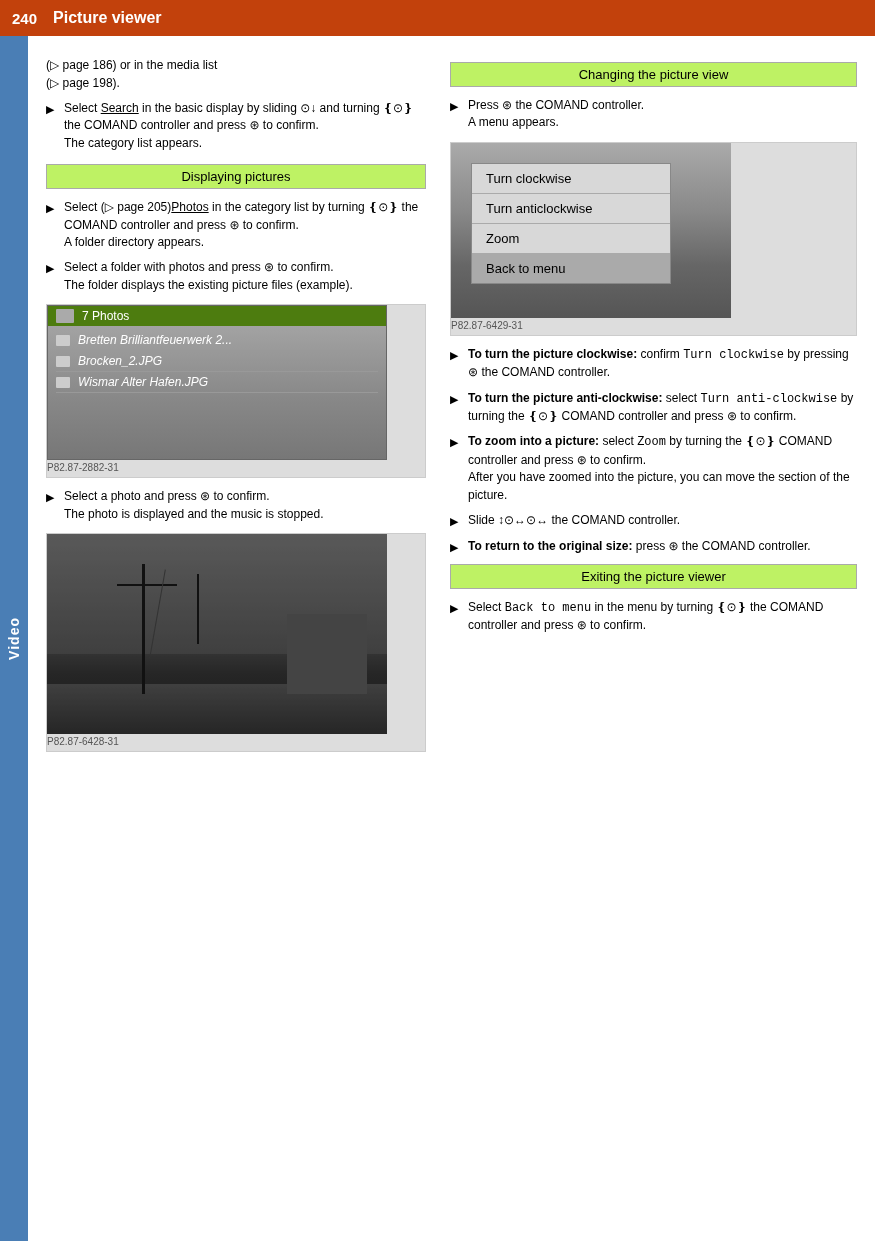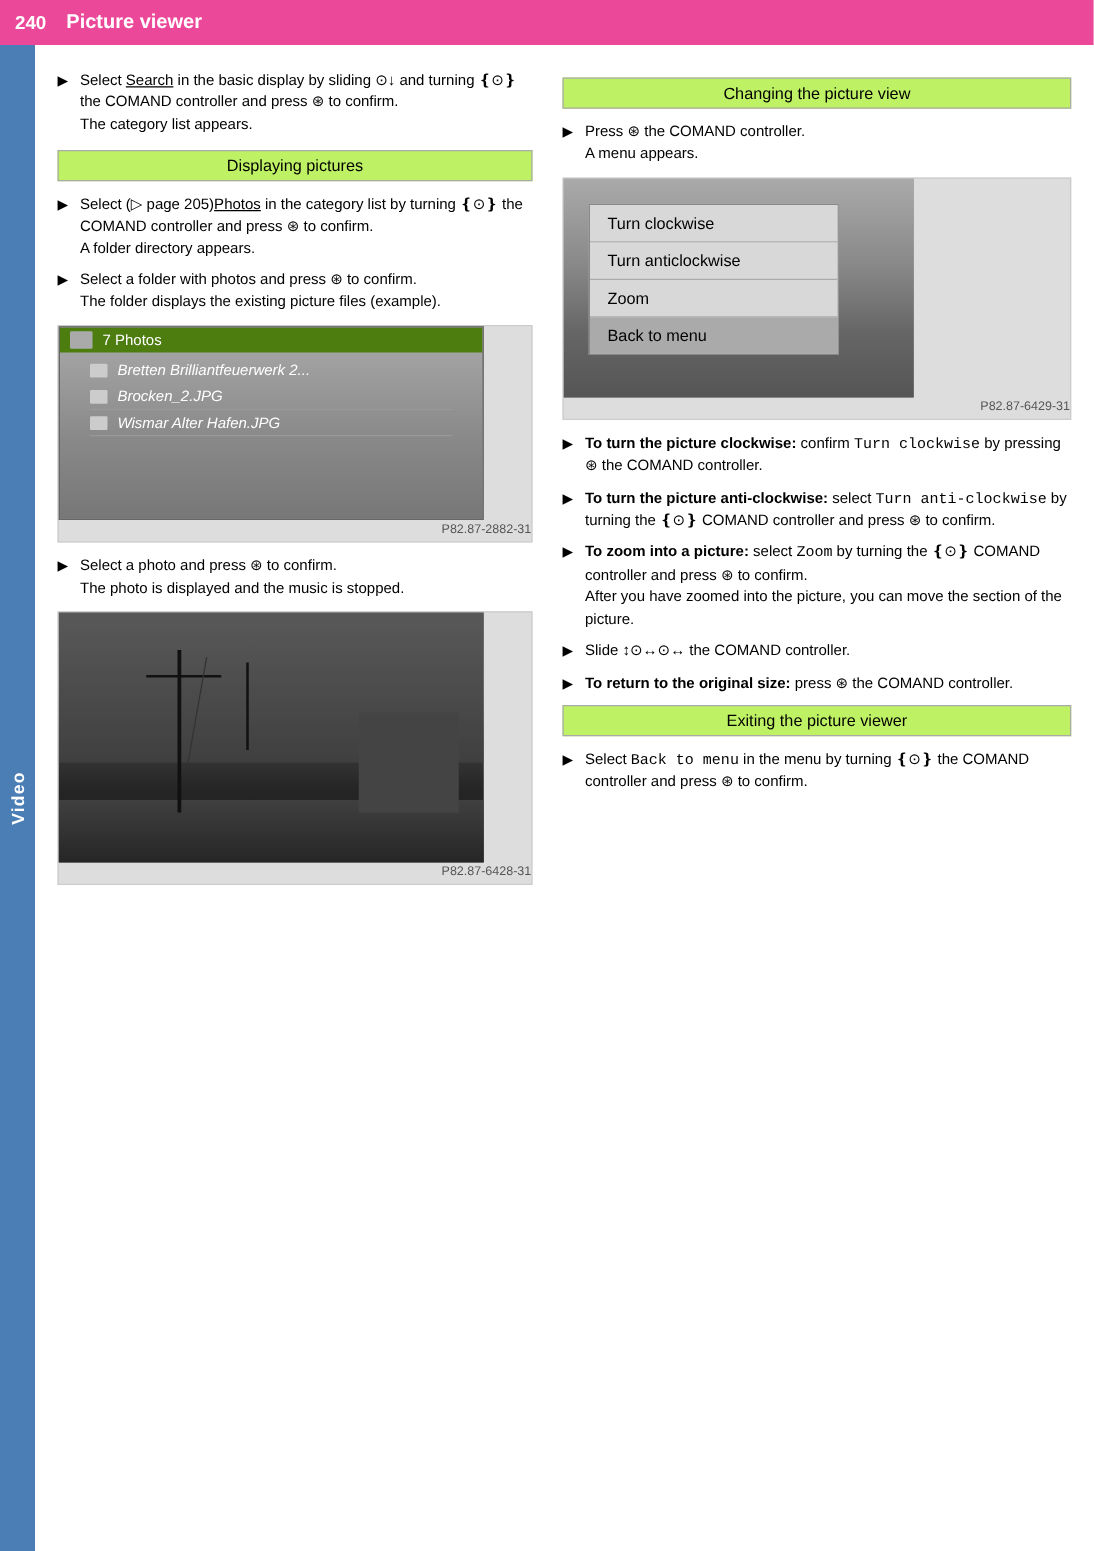--- a/index.html
+++ b/index.html
@@ -9,21 +9,21 @@
       font-family: Arial, Helvetica, sans-serif;
       font-size: 13px;
       background: #fff;
       color: #000;
     }
 
     
     .page-header {
       display: flex;
       align-items: center;
-      background: #ec4899;
+      background: #c2410c;
       height: 36px;
       padding: 18px 12px;
     }
     .page-number {
       color: #fff;
       font-weight: bold;
       font-size: 15px;
       margin-right: 16px;
     }
     .page-title {
@@ -114,21 +114,21 @@
 
     
     .screenshot-container {
       margin: 10px 0;
       border: 1px solid #ccc;
       background: #ddd;
       position: relative;
     }
 
     .screenshot-caption {
-      text-align: right;
+      text-align: left;
       font-size: 10px;
       color: #555;
       margin-top: 2px;
       margin-bottom: 4px;
     }
 
     
     .folder-view {
       width: 340px;
       height: 155px;
@@ -148,21 +148,21 @@
       width: 18px;
       height: 14px;
       background: #aaa;
       border-radius: 1px;
     }
     .folder-view-header-text {
       color: #fff;
       font-size: 12px;
     }
     .folder-view-rows {
-      padding: 4px 24px;
+      padding: 4px 8px;
     }
     .folder-view-row {
       display: flex;
       align-items: center;
       padding: 3px 0;
       border-bottom: 1px solid #999;
     }
     .folder-view-row-icon {
       width: 14px;
       height: 11px;
@@ -252,20 +252,23 @@
 <div class="main-layout">
 
   <div class="side-tab">
     <span class="side-tab-text">Video</span>
   </div>
 
   <div class="content">
 
     <div class="left-col">
 
+      <div class="para small-text">
+        (▷ page 186) or in the media list<br>(▷ page 198).
+      </div>
 
       <div class="bullet-item">
         <span class="bullet arrow-bullet">▶</span>
         <span class="bullet-text small-text">
           Select <span class="underline-text">Search</span> in the basic display by sliding ⊙↓ and turning ❴⊙❵ the COMAND controller and press ⊛ to confirm.<br>The category list appears.
         </span>
       </div>
 
       <div class="section-divider"></div>
 

